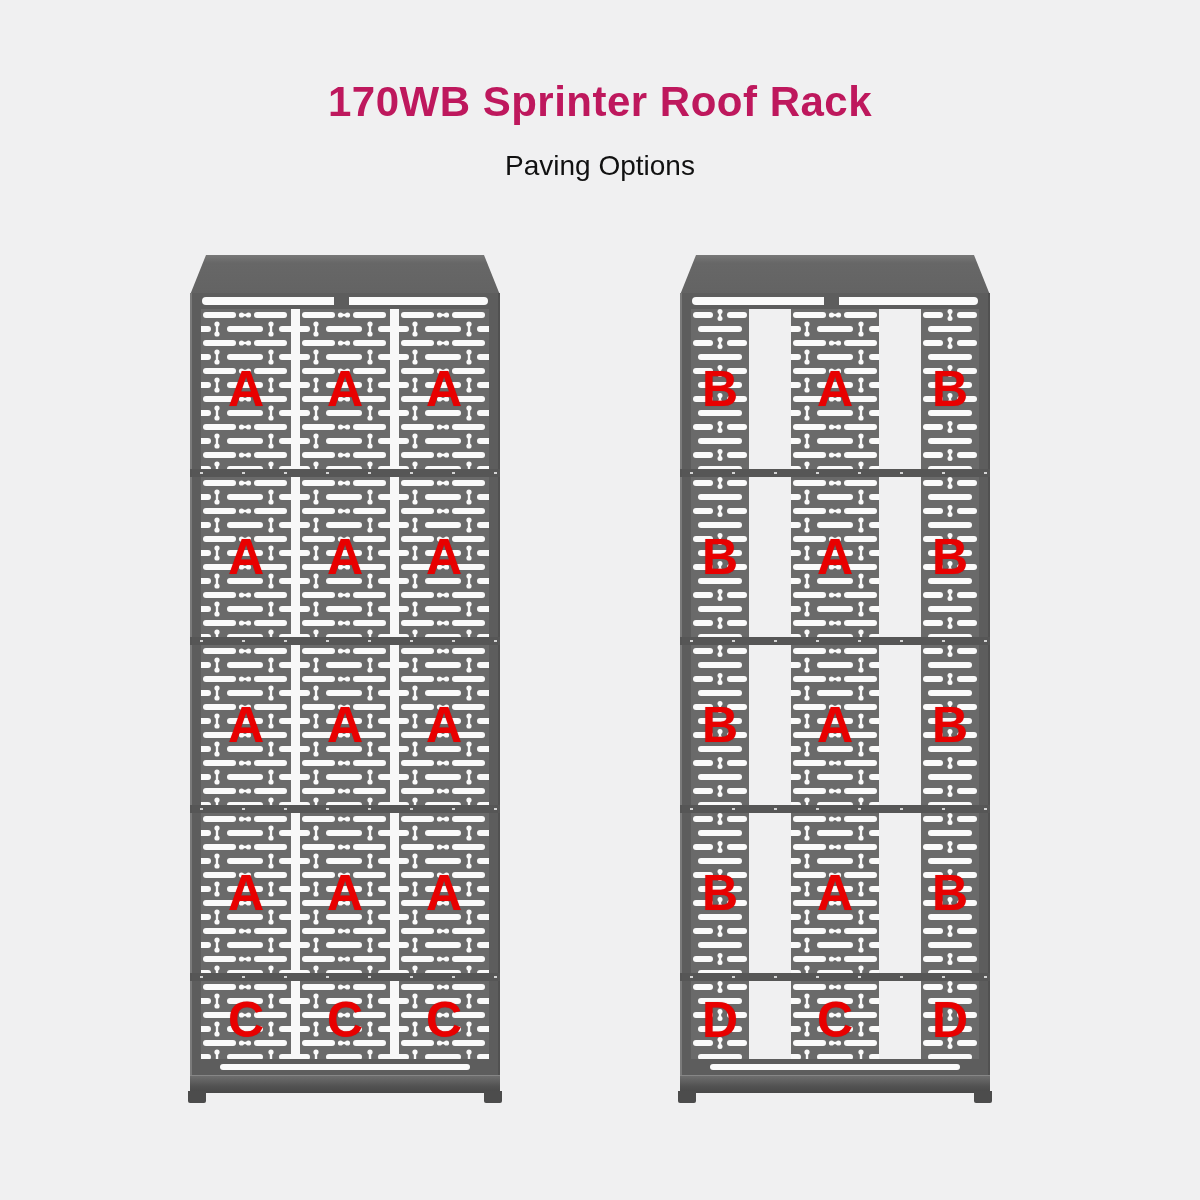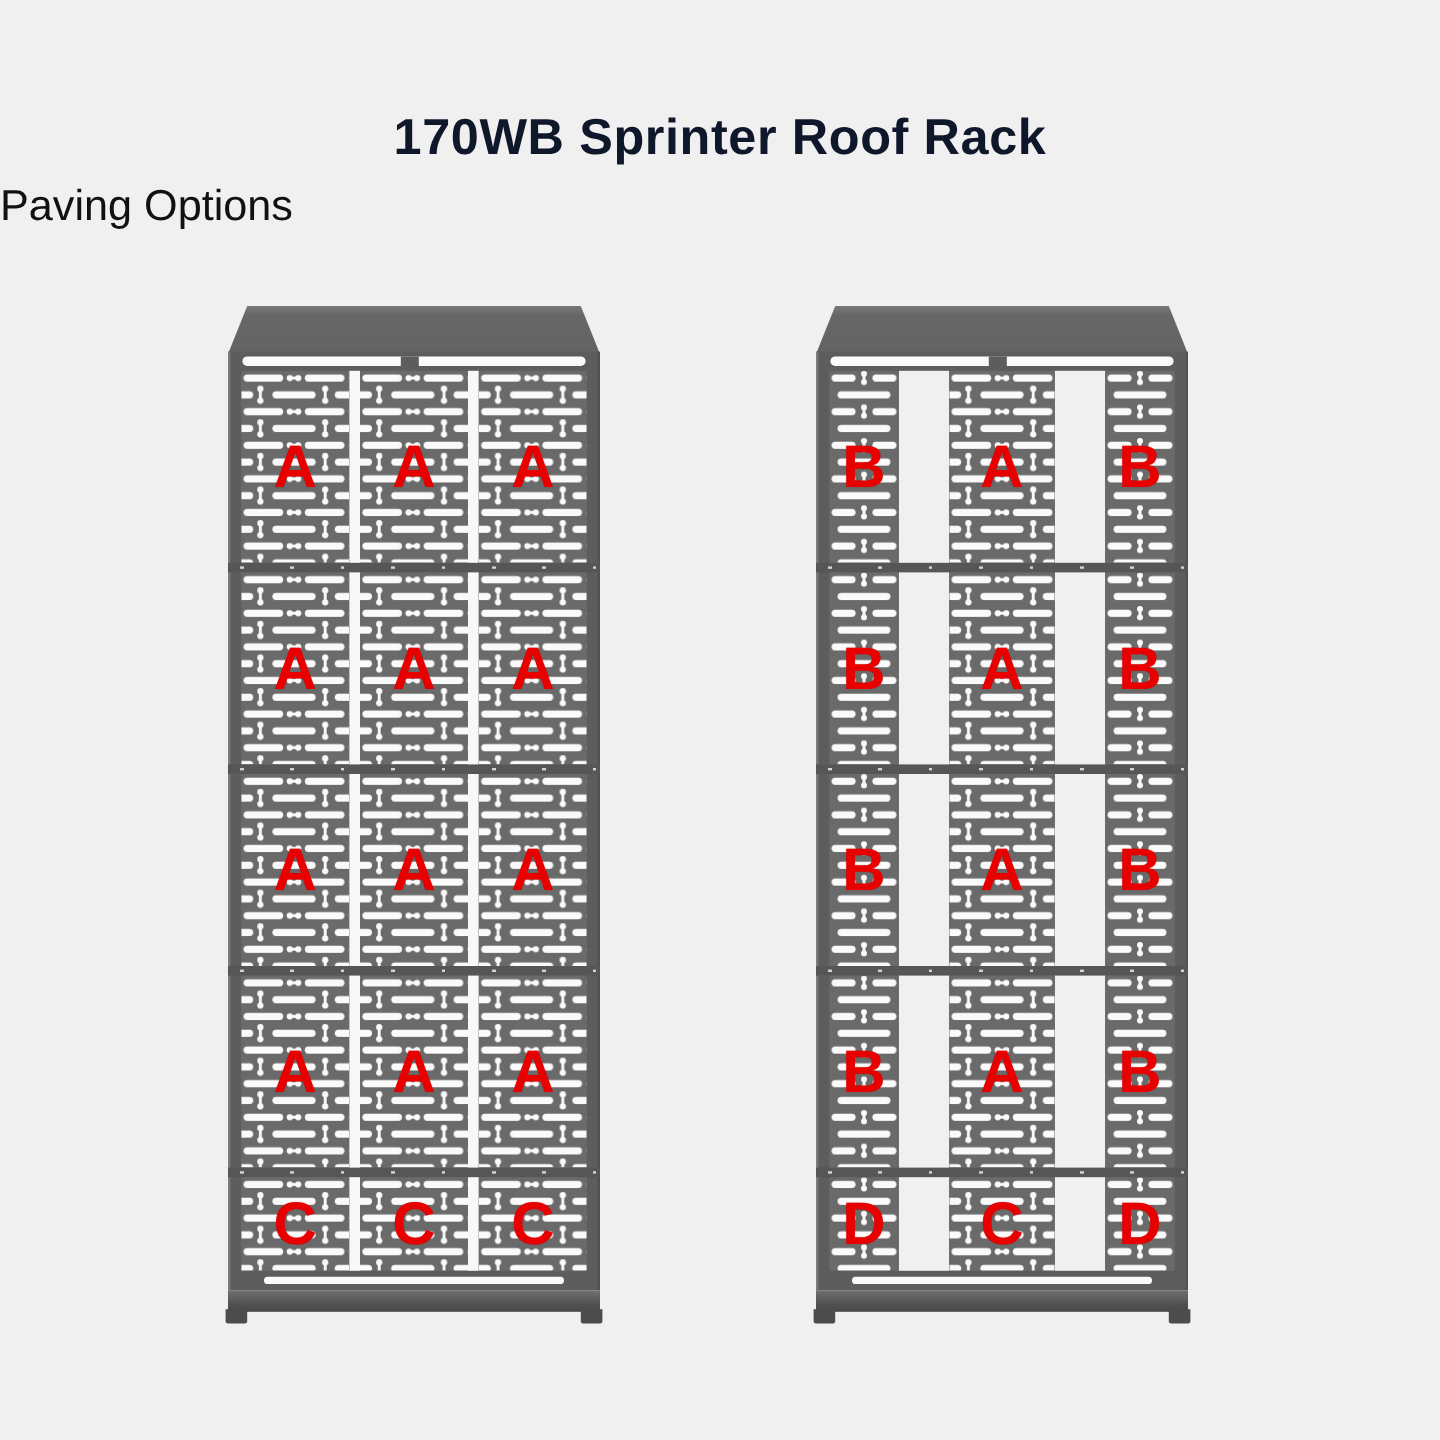--- a/index.html
+++ b/index.html
@@ -3,27 +3,26 @@
 <meta charset="utf-8">
 <style>
   html,body{margin:0;padding:0;}
   body{
     width:1200px;height:1200px;position:relative;overflow:hidden;
     background:#f0f0f1;
     font-family:"Liberation Sans", sans-serif;
   }
   .page-title{
     position:absolute;top:78px;left:0;width:100%;
-    text-align:center;font-size:42px;font-weight:700;color:#0f172a;
+    text-align:center;font-size:42px;font-weight:700;color:#be185d;
     letter-spacing:0.5px;
-    margin-top:12px;
   }
   .page-subtitle{
     position:absolute;top:150px;left:0;width:100%;
-    text-align:left;font-size:36px;font-weight:400;color:#111;
+    text-align:center;font-size:28px;font-weight:400;color:#111;
   }
   .rack{position:absolute;top:255px;width:310px;height:848px;}
   .rack.left{left:190px;}
   .rack.right{left:680px;}
   .fairing{
     position:absolute;top:0;left:0;right:0;height:40px;
     background:linear-gradient(#787878,#676767 20%,#636363);
     clip-path:polygon(16px 0, calc(100% - 16px) 0, 100% 100%, 0 100%);
   }
   .rbody{

